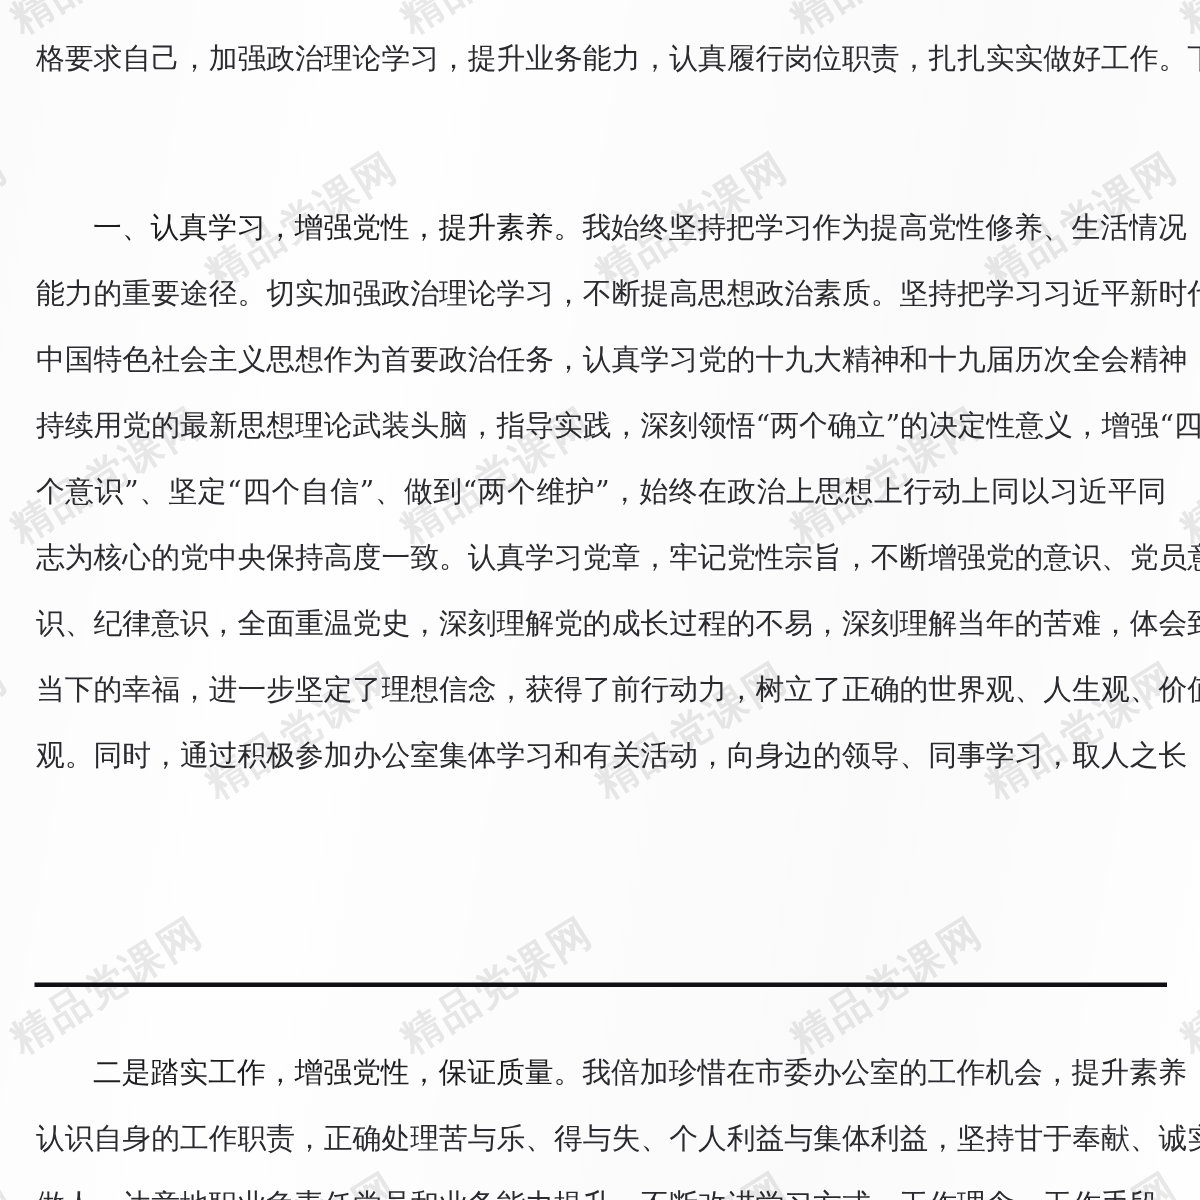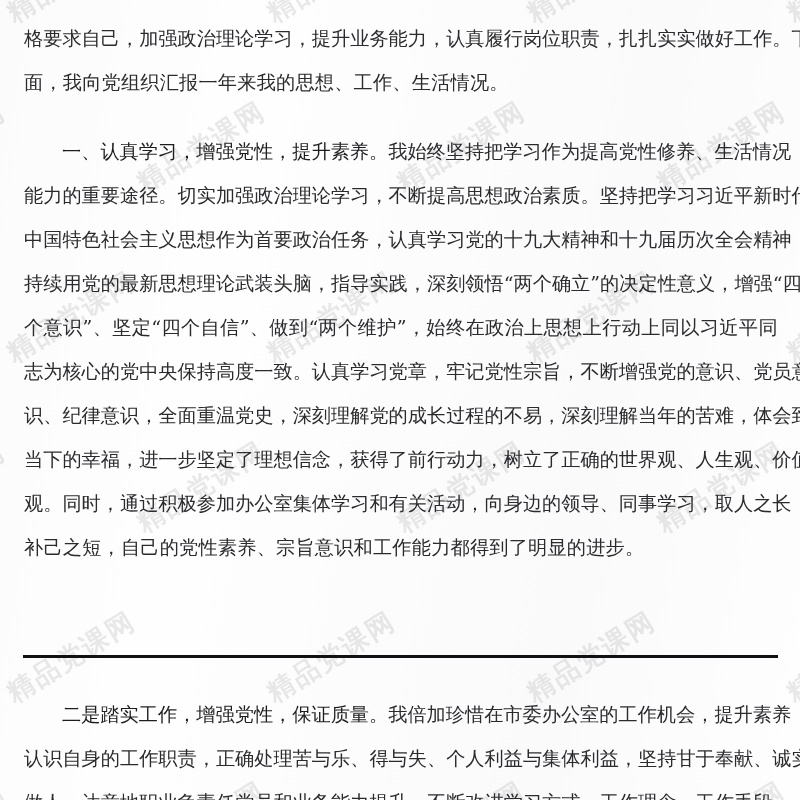--- a/index.html
+++ b/index.html
@@ -186,21 +186,20 @@
         <span>实</span>
         <span>实</span>
         <span>做</span>
         <span>好</span>
         <span>工</span>
         <span>作</span>
         <span>。</span>
         <span>下</span>
       </div>
 
-    <div class="doc-line flow" style="top:68px;">面，我向党组织汇报一年来我的思想、工作、生活情况。</div>
 
     <div class="doc-line" style="top:137px;">
       <span class="bold" style="margin-left: 38px;">一、认真学习，增强党性，提升素养。</span><span>我始终坚持把学习作为提高党性修养、生活情况</span>
     </div>
 
     <div class="doc-line just" style="top:181px;">
         <span>能</span>
         <span>力</span>
         <span>的</span>
         <span>重</span>
@@ -537,21 +536,20 @@
         <span>事</span>
         <span>学</span>
         <span>习</span>
         <span>，</span>
         <span>取</span>
         <span>人</span>
         <span>之</span>
         <span>长</span>
         <span>，</span>
       </div>
-    <div class="doc-line flow" style="top:533px;">补己之短，自己的党性素养、宗旨意识和工作能力都得到了明显的进步。</div>
 
     <div class="doc-line" style="top:700px;">
       <span class="bold" style="margin-left: 38px;">二是踏实工作，增强党性，保证质量。</span><span>我倍加珍惜在市委办公室的工作机会，提升素养</span>
     </div>
 
     <div class="doc-line just" style="top:744px;">
         <span>认</span>
         <span>识</span>
         <span>自</span>
         <span>身</span>

